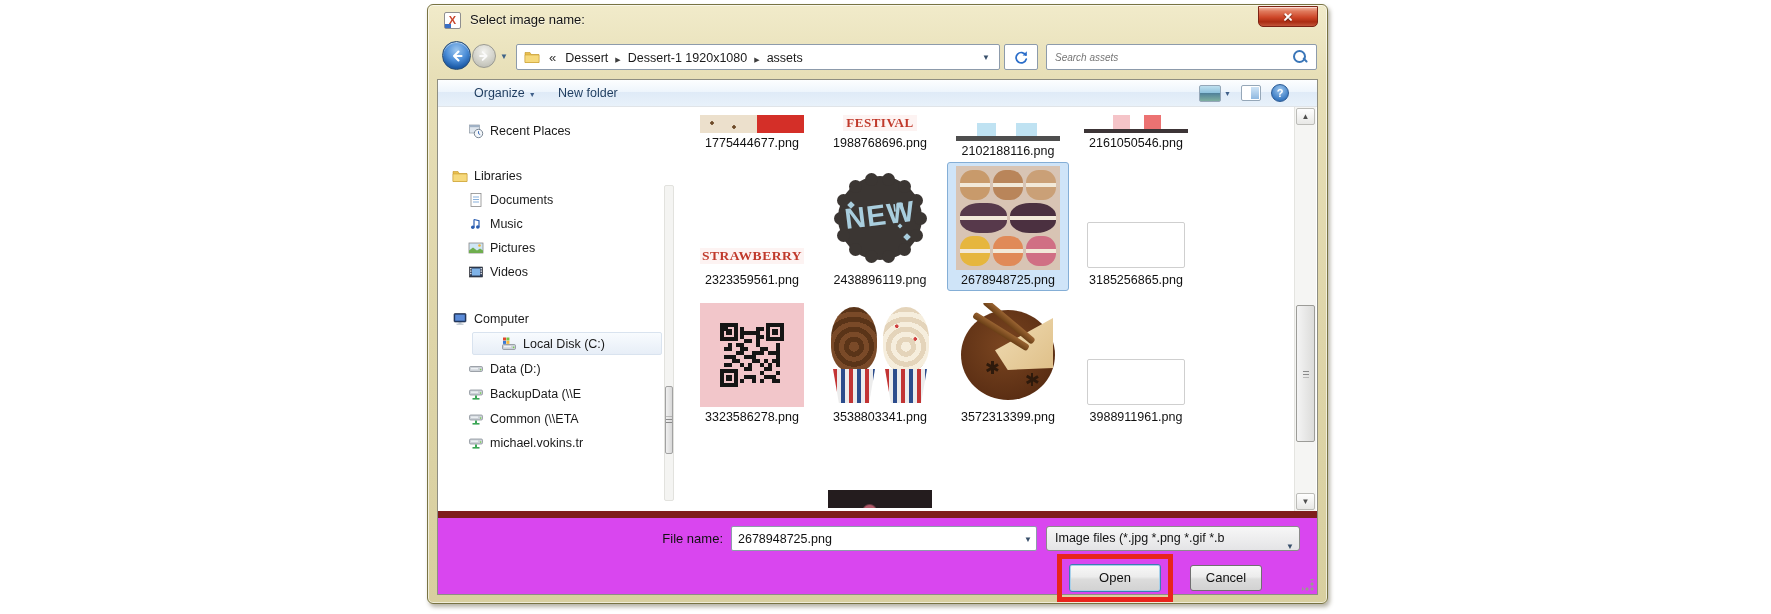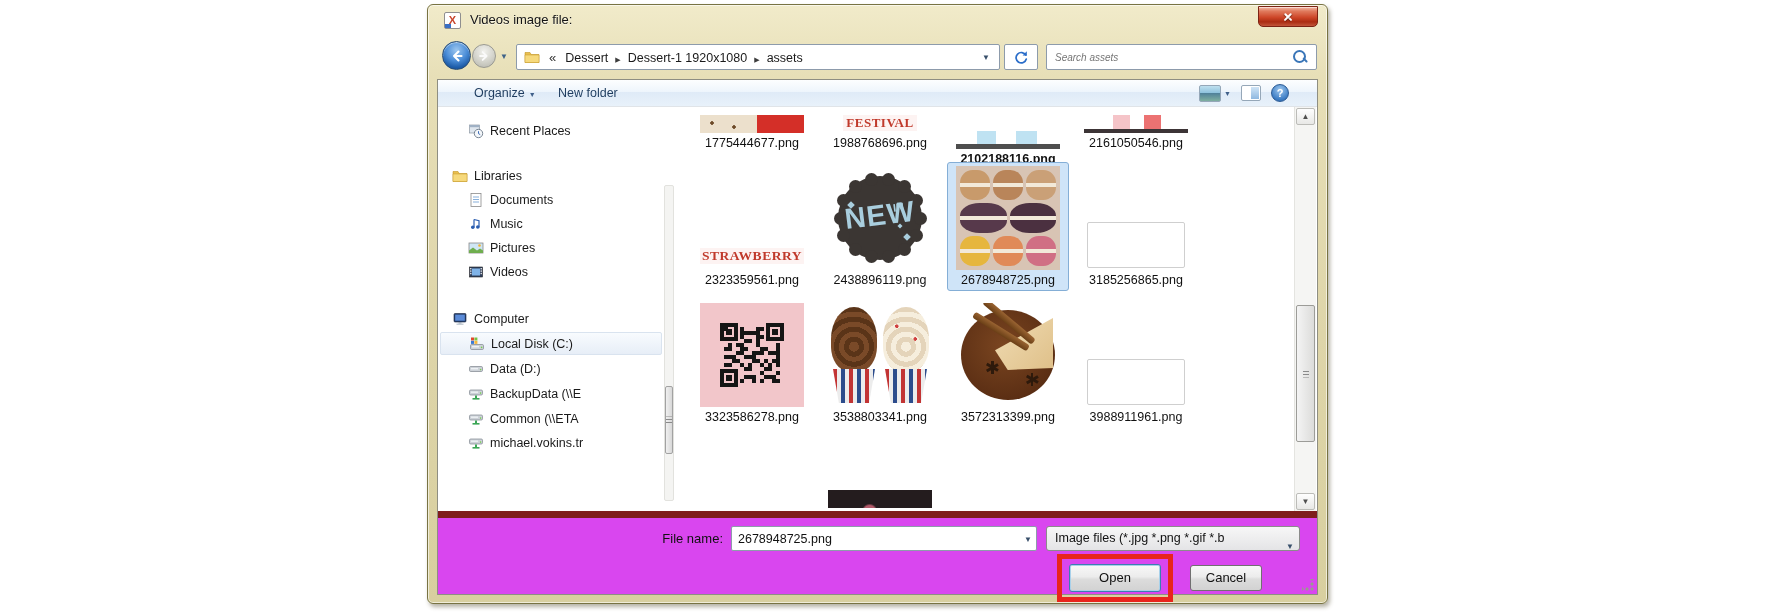--- a/index.html
+++ b/index.html
@@ -210,21 +210,21 @@
      radial-gradient(circle at 0px 10px,#9a9a90 1.3px,transparent 1.8px);
     cursor:nwse-resize; }
 </style>
 </head>
 <body>
 
 <div class="dialog">
 
   <div class="titlebar">
     <div class="app-icon">X</div>
-    <div class="title-text">Videos image file:</div>
+    <div class="title-text">Select image name:</div>
     <div class="close-btn">
         <span class="close-x"></span>
       </div>
   </div>
 
   <div class="navband">
     <div class="circle-btn back-btn">
       <svg width="16" height="16" viewBox="0 0 16 16">
           <path d="M9.5 3.5L5 8l4.5 4.5M5 8h7.5" stroke="#fff" stroke-width="2.1" fill="none" stroke-linecap="round" stroke-linejoin="round"></path>
         </svg>
@@ -337,21 +337,21 @@
           </div>
           <div class="side-row header" style="top: 200px;">
             <span class="sicon"><svg viewBox="0 0 16 16">
                 <rect x="2" y="2.5" width="12" height="8.5" rx="1" fill="#27406b" stroke="#15243f" stroke-width=".6"></rect>
                 <rect x="3.2" y="3.7" width="9.6" height="6" fill="#5b8bd8"></rect>
                 <rect x="6.5" y="11" width="3" height="1.6" fill="#9aa4b2"></rect>
                 <rect x="4.5" y="12.6" width="7" height="1.2" fill="#b9c2cc"></rect>
               </svg></span>
             <span>Computer</span>
           </div>
-          <div class="side-row item sel" style="top: 225px;">
+          <div class="side-row item sel" style="top: 225px; margin-left: 32px;">
             <span class="sicon"><svg viewBox="0 0 16 16">
                 <g>
                   <rect x="2" y="1.5" width="3" height="3" fill="#e0482c"></rect>
                   <rect x="5.4" y="1.5" width="3" height="3" fill="#7bc143"></rect>
                   <rect x="2" y="4.9" width="3" height="3" fill="#3a7bd5"></rect>
                   <rect x="5.4" y="4.9" width="3" height="3" fill="#f6b73c"></rect>
                 </g>
                 <rect x="1.5" y="8.5" width="13" height="5" rx="1.2" fill="#cdd2d8" stroke="#7d848c" stroke-width=".7"></rect>
                 <rect x="3" y="10" width="7" height="1.4" fill="#eef1f4"></rect>
                 <circle cx="12.6" cy="11.4" r=".8" fill="#74d14c"></circle>
@@ -407,21 +407,21 @@
           <div class="tile" style="left: 3px; top: 4px;">
             <div class="thumb-cut art-sliver-dessert"></div>
             <div class="tile-label">1775444677.png</div>
           </div>
           <div class="tile" style="left: 131px; top: 4px;">
             <div class="thumb-cut art-festival">
               <span class="thumb-red-text">FESTIVAL</span>
             </div>
             <div class="tile-label">1988768696.png</div>
           </div>
-          <div class="tile" style="left: 259px; top: 20px; font-weight: bold;">
+          <div class="tile" style="left: 259px; top: 12px;">
             <div class="thumb-cut art-stripes-blue"></div>
             <div class="tile-label">2102188116.png</div>
           </div>
           <div class="tile" style="left: 387px; top: 4px;">
             <div class="thumb-cut art-stripes-pink"></div>
             <div class="tile-label">2161050546.png</div>
           </div>
           <div class="tile" style="left: 3px; top: 55px;">
             <div class="thumb art-strawberry">
               <span class="thumb-red-text">STRAWBERRY</span>

